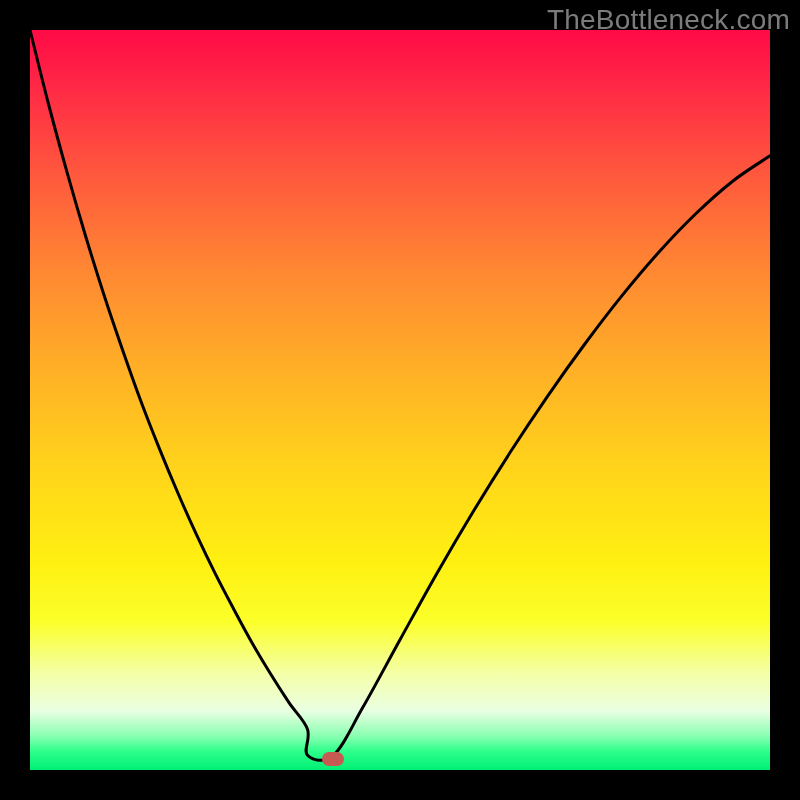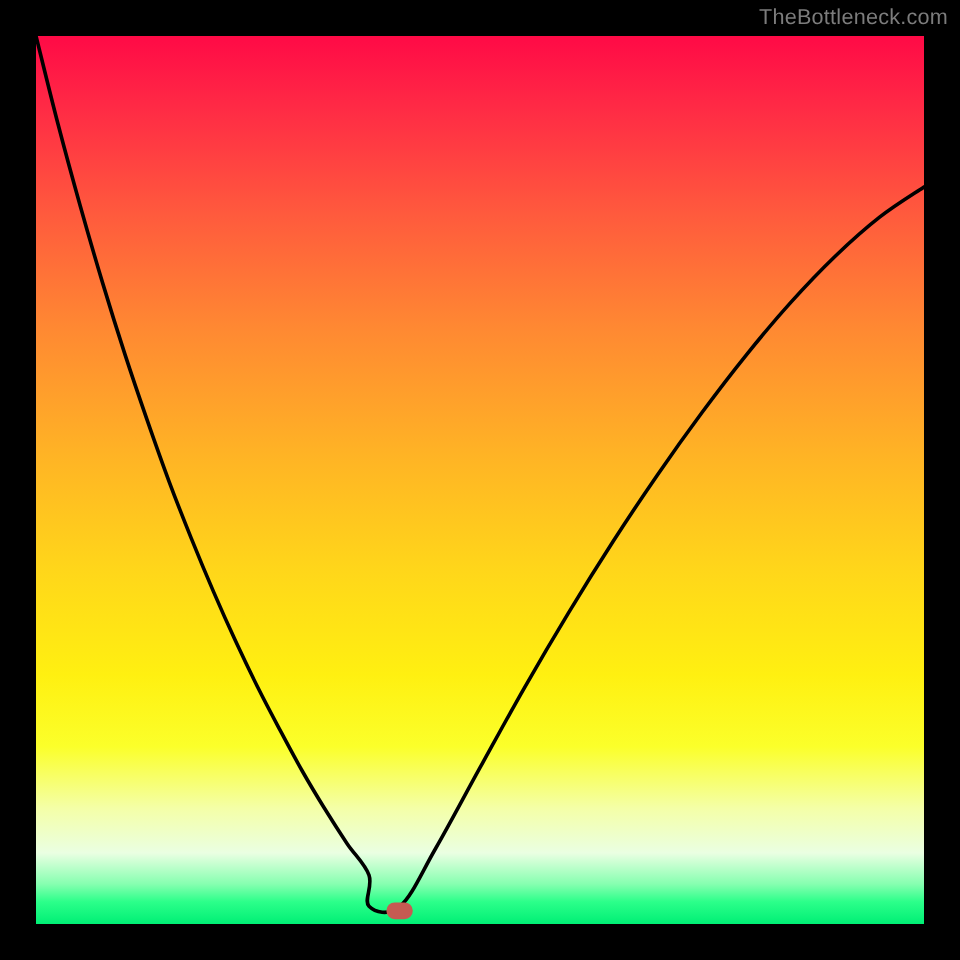--- a/index.html
+++ b/index.html
@@ -55,21 +55,21 @@
     height: 14px;
     background: #c65a52;
     border-radius: 7px;
     transform: translate(-50%, -50%);
   }
   .watermark {
     position: absolute;
     top: 4px;
     right: 10px;
     color: #7c7c7c;
-    font-size: 18px;
+    font-size: 28px;
     font-weight: 500;
     letter-spacing: 0.2px;
   }
 </style>
 </head>
 <body>
 
 <div class="frame">
 
   <div class="plot-area">

